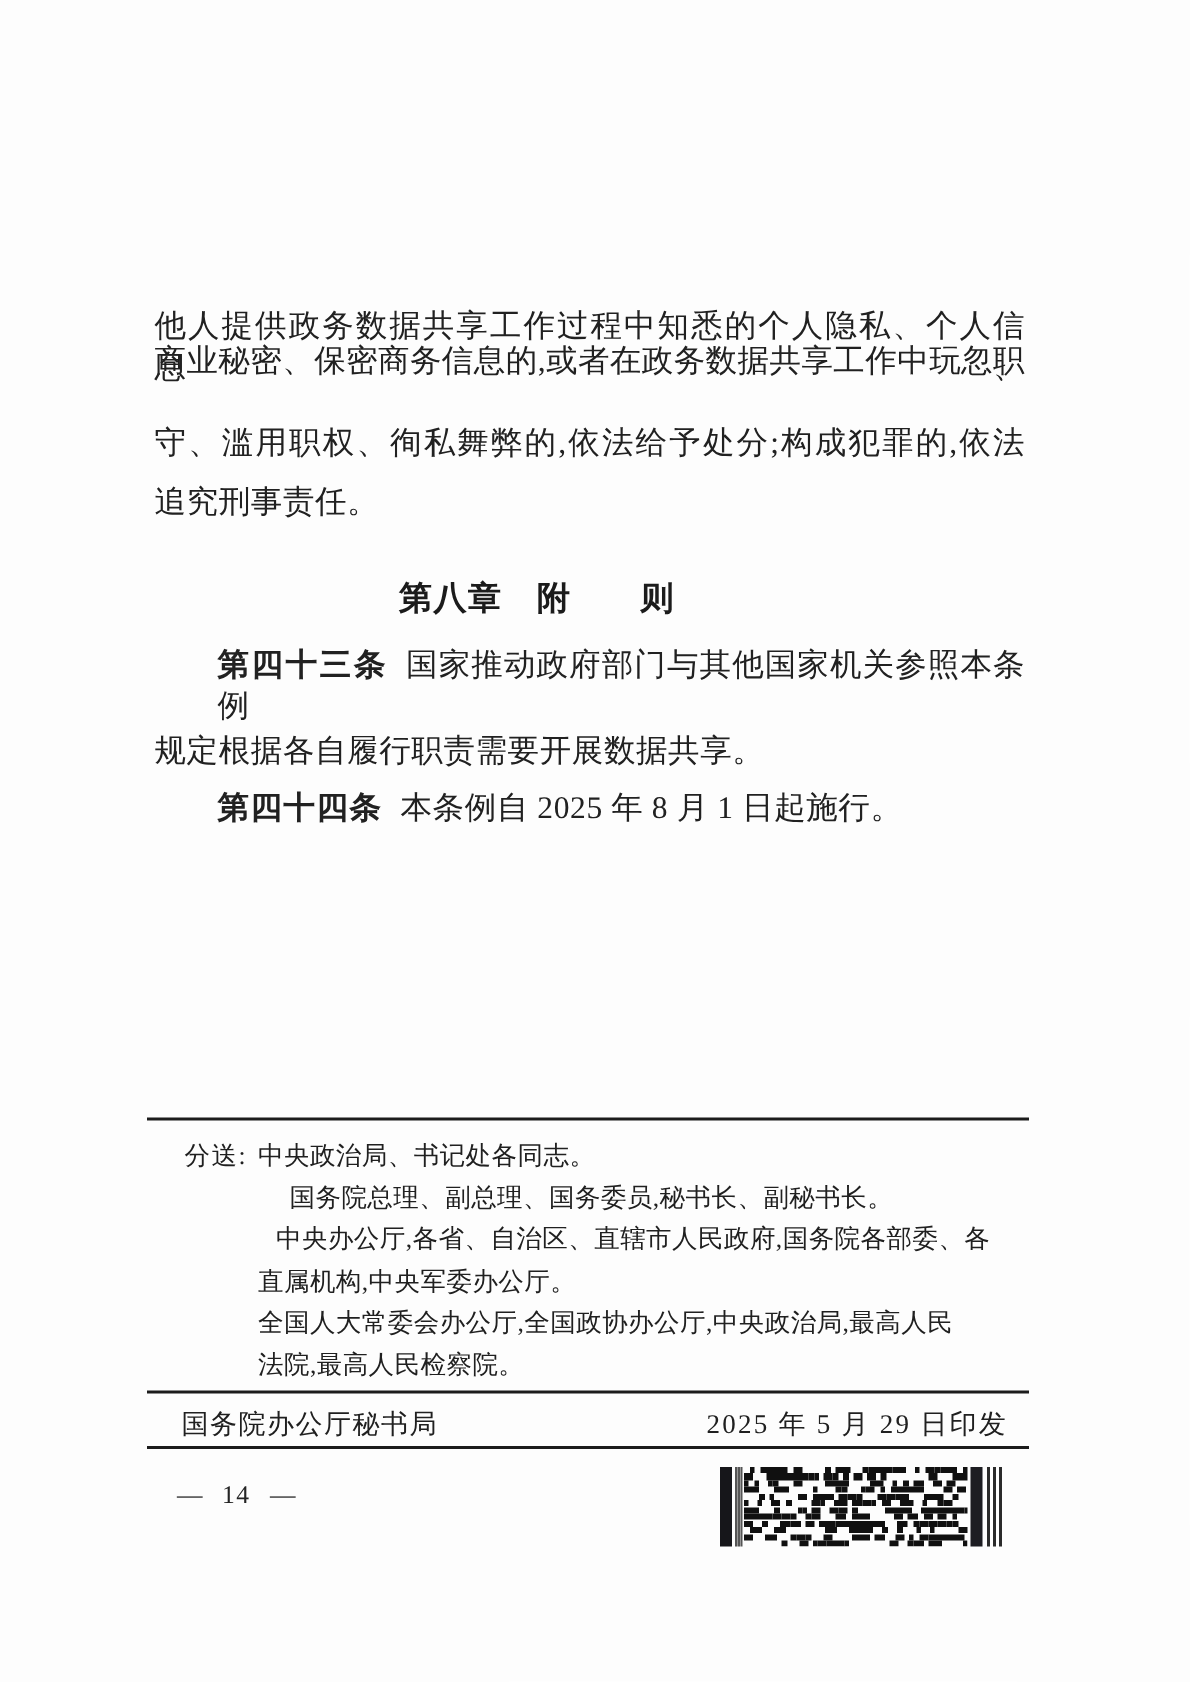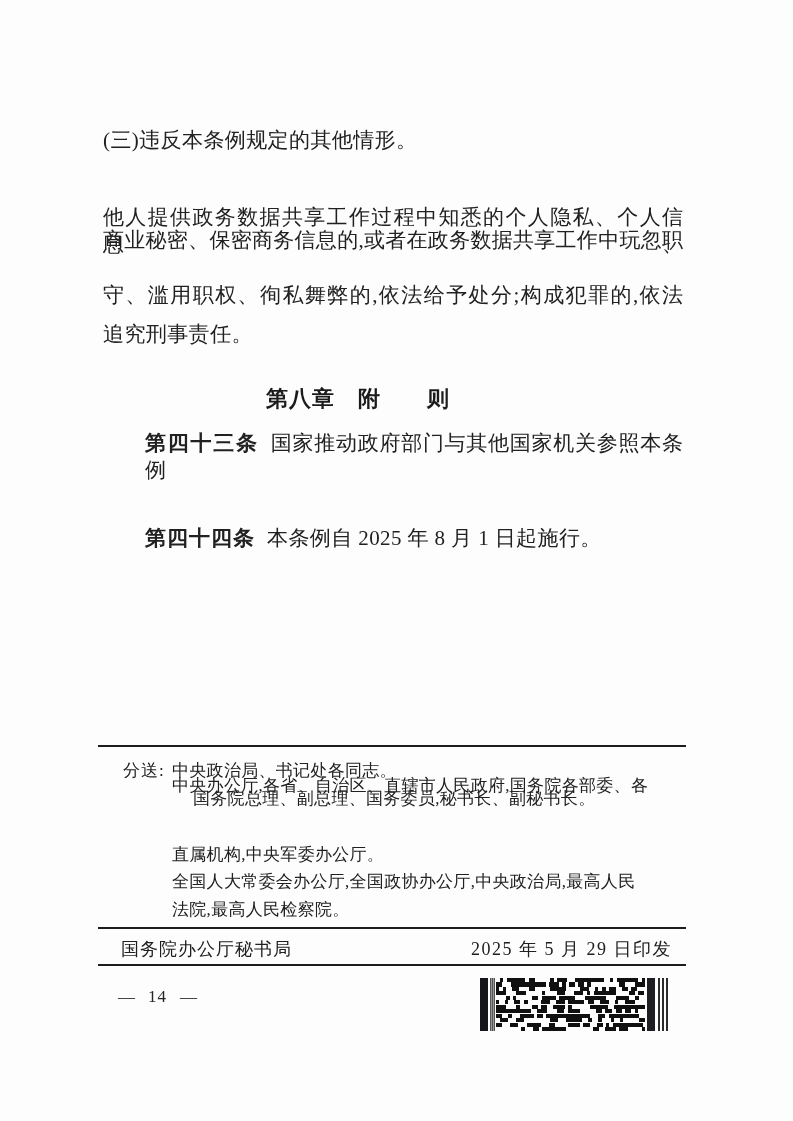--- a/index.html
+++ b/index.html
@@ -84,43 +84,43 @@
   .bc-t1{position:absolute;left:178px;top:0;width:2px;height:53px;background:#2b2b2b;}
   .bc-t2{position:absolute;left:182px;top:0;width:2px;height:53px;background:#2b2b2b;}
   .bc-t3{position:absolute;left:186px;top:0;width:2px;height:53px;background:#2b2b2b;}
   .bc-noise{position:absolute;left:16px;top:0;width:149px;height:53px;overflow:hidden;}
 </style>
 </head>
 <body>
 
 <div class="page">
 
-  <div class="bline" style="top:127px;">(三)违反本条例规定的其他情形。</div>
 
   <div class="bline fill" style="top:204px;">他人提供政务数据共享工作过程中知悉的个人隐私、个人信息、</div>
   <div class="bline fill" style="top:227px;">商业秘密、保密商务信息的,或者在政务数据共享工作中玩忽职</div>
   <div class="bline fill" style="top:282px;">守、滥用职权、徇私舞弊的,依法给予处分;构成犯罪的,依法</div>
   <div class="bline" style="top:321px;">追究刑事责任。</div>
 
   <div class="chapter">第八章　附　　则</div>
 
   <div class="bline fill indent" style="top:430px;">
     <span class="art-label">第四十三条</span><span>国家推动政府部门与其他国家机关参照本条例</span>
   </div>
+  <div class="bline" style="top:487px;">规定根据各自履行职责需要开展数据共享。</div>
 
   <div class="bline indent" style="top:525px;">
     <span class="art-label">第四十四条</span><span>本条例自 2025 年 8 月 1 日起施行。</span>
   </div>
 
   <div class="rule" style="top:745px;"></div>
 
   <div class="dist-label">分送:</div>
   <div class="dline" style="top:760px;">中央政治局、书记处各同志。</div>
   <div class="dline" style="top:788px;margin-left:21px;">国务院总理、副总理、国务委员,秘书长、副秘书长。</div>
-  <div class="dline" style="top:775px;">中央办公厅,各省、自治区、直辖市人民政府,国务院各部委、各</div>
+  <div class="dline" style="top:815px;margin-left:12px;">中央办公厅,各省、自治区、直辖市人民政府,国务院各部委、各</div>
   <div class="dline" style="top:844px;">直属机构,中央军委办公厅。</div>
   <div class="dline" style="top:871px;">全国人大常委会办公厅,全国政协办公厅,中央政治局,最高人民</div>
   <div class="dline" style="top:899px;">法院,最高人民检察院。</div>
 
   <div class="rule" style="top:927px;"></div>
 
   <div class="footer-issuer">国务院办公厅秘书局</div>
   <div class="footer-date">2025 年 5 月 29 日印发</div>
 
   <div class="rule" style="top:964px;"></div>

